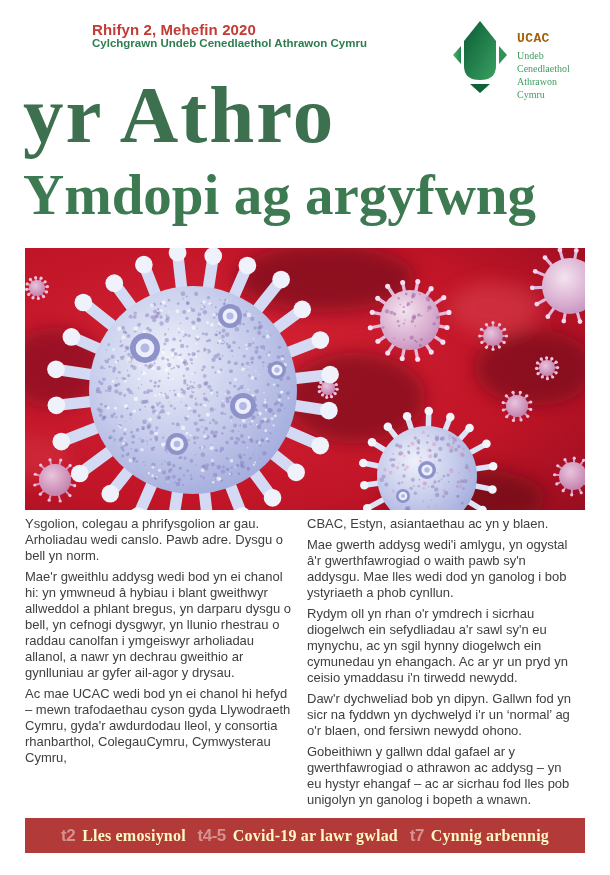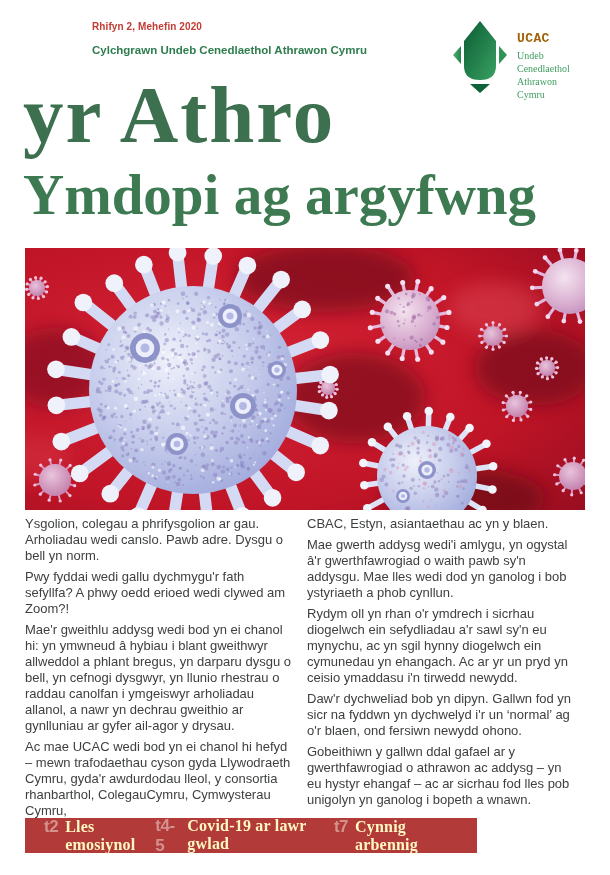--- a/index.html
+++ b/index.html
@@ -2,24 +2,24 @@
 <html><head>
 <meta charset="utf-8">
 <style>
   html,body{margin:0;padding:0;}
   body{
     width:610px;height:875px;background:#ffffff;position:relative;overflow:hidden;
     font-family:"Liberation Sans",sans-serif;
   }
   .issue-label{
     position:absolute;left:92px;top:21px;
-    font-size:10px;font-weight:bold;color:#c23b34;letter-spacing:.1px;
+    font-size:15px;font-weight:bold;color:#c23b34;letter-spacing:.1px;
   }
   .subtitle{
-    position:absolute;left:92px;top:44px;
+    position:absolute;left:92px;top:37px;
     font-size:11.5px;font-weight:bold;color:#2e7d4e;
   }
   .logo{position:absolute;left:452px;top:20px;display:flex;gap:9px;}
   .logo-mark{width:56px;height:74px;flex:0 0 auto;}
   .logo-text{padding-top:11px;}
   .logo-acronym{
     font-family:Liberation Mono, monospace;font-weight:bold;
     font-size:13px;color:#a16207;letter-spacing:.4px;
   }
   .logo-name{
@@ -45,24 +45,24 @@
   .columns{
     position:absolute;left:25px;top:516px;width:562px;
     display:flex;gap:12px;
   }
   .col{width:270px;}
   .col p{
     margin:0 0 5px 0;
     font-size:13px;line-height:16px;color:#3f4042;
   }
   .footer-bar{
-    position:absolute;left:25px;top:818px;width:452px;height:35px;
+    position:absolute;left:25px;top:818px;width:560px;height:35px;
     background:#b23a38;
     display:flex;align-items:center;justify-content:space-between;
-    padding:0 19px;box-sizing:border-box;
+    padding:0 36px;box-sizing:border-box;
   }
   .footer-item{display:flex;align-items:baseline;gap:7px;}
   .footer-page{
     font-family:"Liberation Sans",sans-serif;font-weight:bold;
     font-size:17px;color:#d4928e;letter-spacing:-.5px;
   }
   .footer-label{
     font-family:"Liberation Serif",serif;font-weight:bold;
     font-size:16px;color:#fef9c3;letter-spacing:.2px;
   }
@@ -1456,21 +1456,20 @@
         <circle cx="252" cy="122" r="9" fill="#8d93c9"></circle>
         <circle cx="252" cy="122" r="5.58" fill="#eceefb"></circle>
         <circle cx="252" cy="122" r="2.6999999999999997" fill="#b3b9e4"></circle>
       </g>
     </g>
 </svg>
 
 <div class="columns">
   <div class="col">
     <p>Ysgolion, colegau a phrifysgolion ar gau. Arholiadau wedi canslo. Pawb adre. Dysgu o bell yn norm.</p>
-    <p>Pwy fyddai wedi gallu dychmygu'r fath sefyllfa? A phwy oedd erioed wedi clywed am Zoom?!</p>
     <p>Mae'r gweithlu addysg wedi bod yn ei chanol hi: yn ymwneud â hybiau i blant gweithwyr allweddol a phlant bregus, yn darparu dysgu o bell, yn cefnogi dysgwyr, yn llunio rhestrau o raddau canolfan i ymgeiswyr arholiadau allanol, a nawr yn dechrau gweithio ar gynlluniau ar gyfer ail-agor y drysau.</p>
     <p>Ac mae UCAC wedi bod yn ei chanol hi hefyd – mewn trafodaethau cyson gyda Llywodraeth Cymru, gyda'r awdurdodau lleol, y consortia rhanbarthol, ColegauCymru, Cymwysterau Cymru,</p>
   </div>
   <div class="col">
     <p>CBAC, Estyn, asiantaethau ac yn y blaen.</p>
     <p>Mae gwerth addysg wedi'i amlygu, yn ogystal â'r gwerthfawrogiad o waith pawb sy'n addysgu. Mae lles wedi dod yn ganolog i bob ystyriaeth a phob cynllun.</p>
     <p>Rydym oll yn rhan o'r ymdrech i sicrhau diogelwch ein sefydliadau a'r sawl sy'n eu mynychu, ac yn sgil hynny diogelwch ein cymunedau yn ehangach. Ac ar yr un pryd yn ceisio ymaddasu i'n tirwedd newydd.</p>
     <p>Daw'r dychweliad bob yn dipyn. Gallwn fod yn sicr na fyddwn yn dychwelyd i'r un ‘normal’ ag o'r blaen, ond fersiwn newydd ohono.</p>
     <p>Gobeithiwn y gallwn ddal gafael ar y gwerthfawrogiad o athrawon ac addysg – yn eu hystyr ehangaf – ac ar sicrhau fod lles pob unigolyn yn ganolog i bopeth a wnawn.</p>
   </div>

